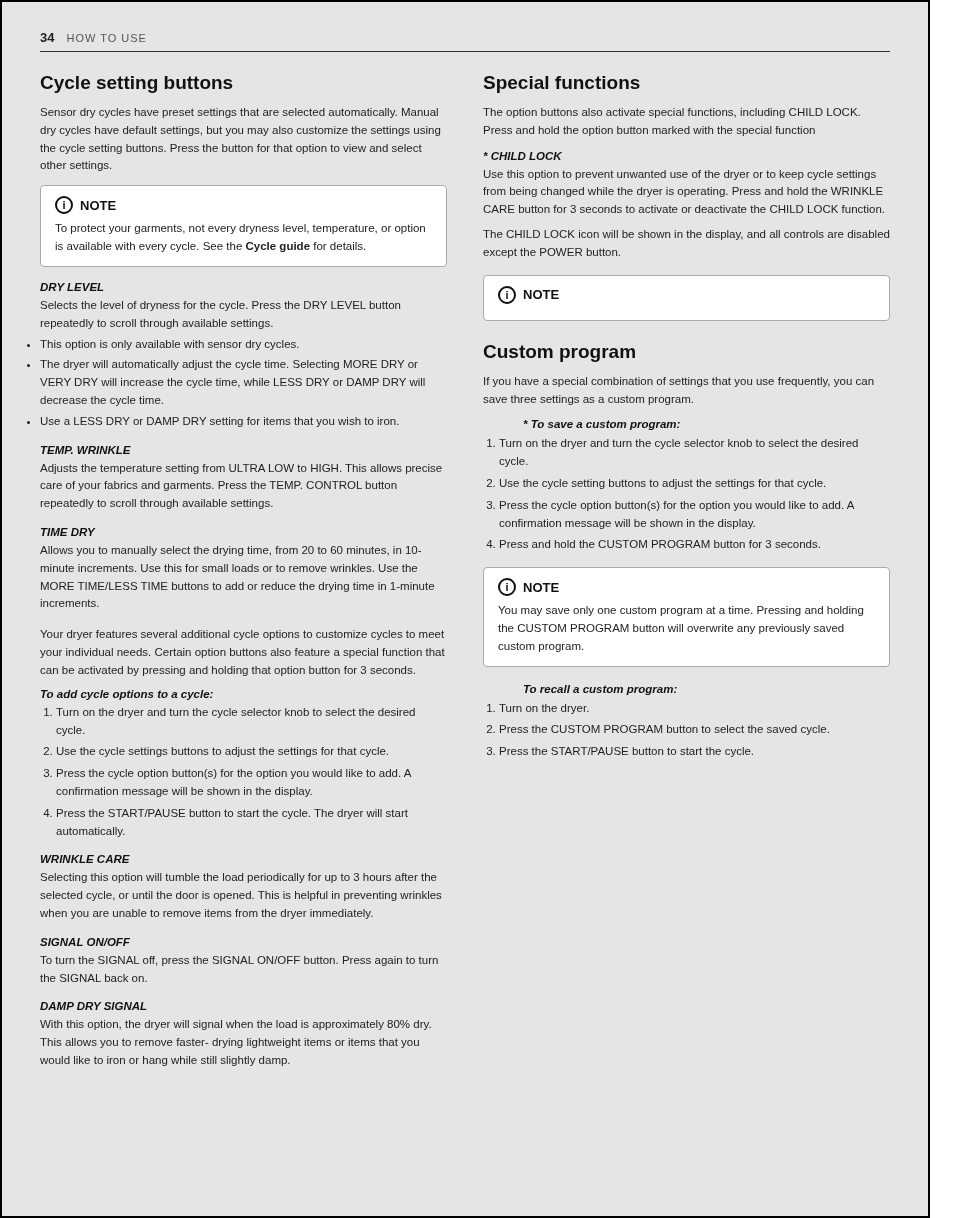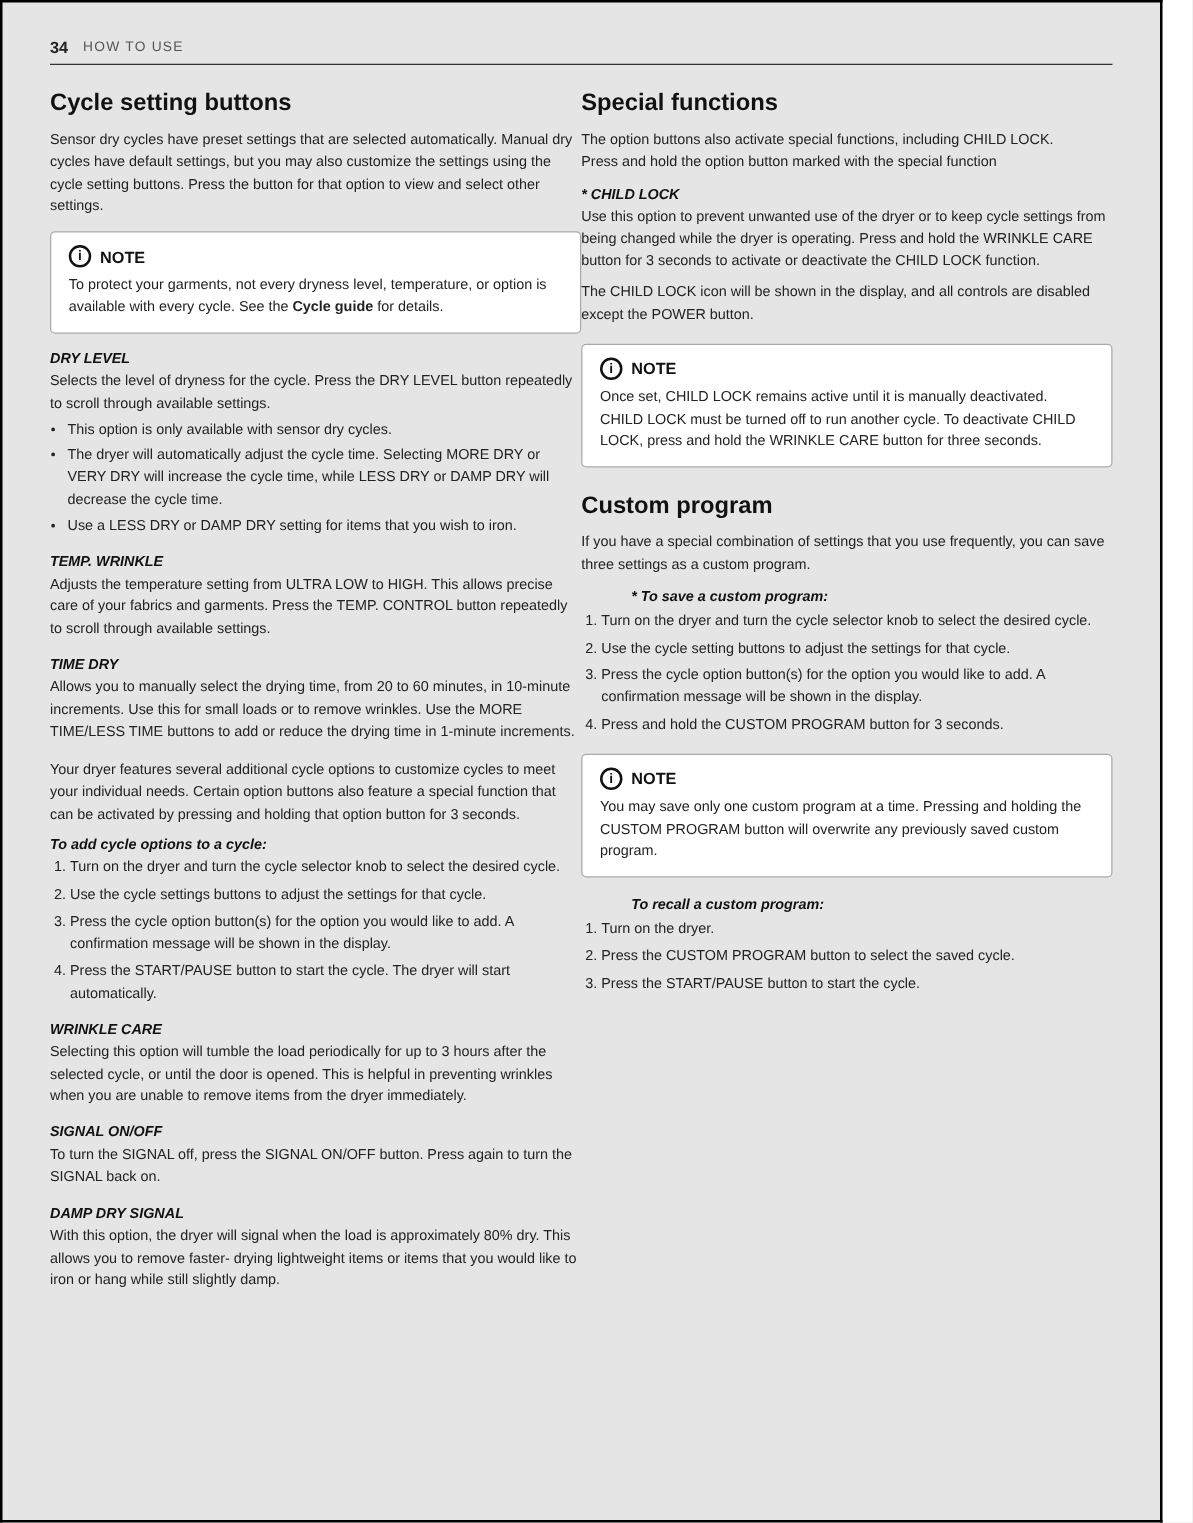--- a/index.html
+++ b/index.html
@@ -62,20 +62,21 @@
       margin-right: 12px;
     }
     .page-title-header {
       font-size: 11px;
       text-transform: uppercase;
       letter-spacing: 1px;
       color: #555;
     }
     .two-col {
       display: flex;
+      gap: 36px;
     }
     .col-left {
       flex: 1 1 0;
       min-width: 0;
     }
     .col-right {
       flex: 1 1 0;
       min-width: 0;
     }
     h2.section-title {
@@ -133,21 +134,21 @@
       font-style: italic;
       margin-bottom: 4px;
       color: #111;
     }
     .subsection-body {
       font-size: 11.5px;
       line-height: 1.55;
       color: #222;
     }
     .subsection-body ul {
-      margin-left: 14px;
+      margin-left: 0;
       margin-top: 3px;
     }
     .subsection-body ul li {
       margin-bottom: 3px;
       line-height: 1.55;
     }
     .subsection-body ol {
       margin-left: 16px;
       margin-top: 3px;
     }
@@ -270,21 +271,20 @@
           <p style="margin-bottom:7px;">Use this option to prevent unwanted use of the dryer or to keep cycle settings from being changed while the dryer is operating. Press and hold the WRINKLE CARE button for 3 seconds to activate or deactivate the CHILD LOCK function.</p>
           <p>The CHILD LOCK icon will be shown in the display, and all controls are disabled except the POWER button.</p>
         </div>
       </div>
 
       <div class="note-box" style="margin-top:8px;margin-bottom:20px;">
         <div class="note-box-title">
           <span class="note-icon">i</span>
           <span>NOTE</span>
         </div>
-        <p>Once set, CHILD LOCK remains active until it is manually deactivated. CHILD LOCK must be turned off to run another cycle. To deactivate CHILD LOCK, press and hold the WRINKLE CARE button for three seconds.</p>
       </div>
 
       <h2 class="section-title">Custom program</h2>
       <p class="section-intro" style="margin-bottom:10px;">If you have a special combination of settings that you use frequently, you can save three settings as a custom program.</p>
 
       <div class="subsection">
         <div class="star-title">* To save a custom program:</div>
         <div class="subsection-body">
           <ol>
             <li>Turn on the dryer and turn the cycle selector knob to select the desired cycle.</li>

